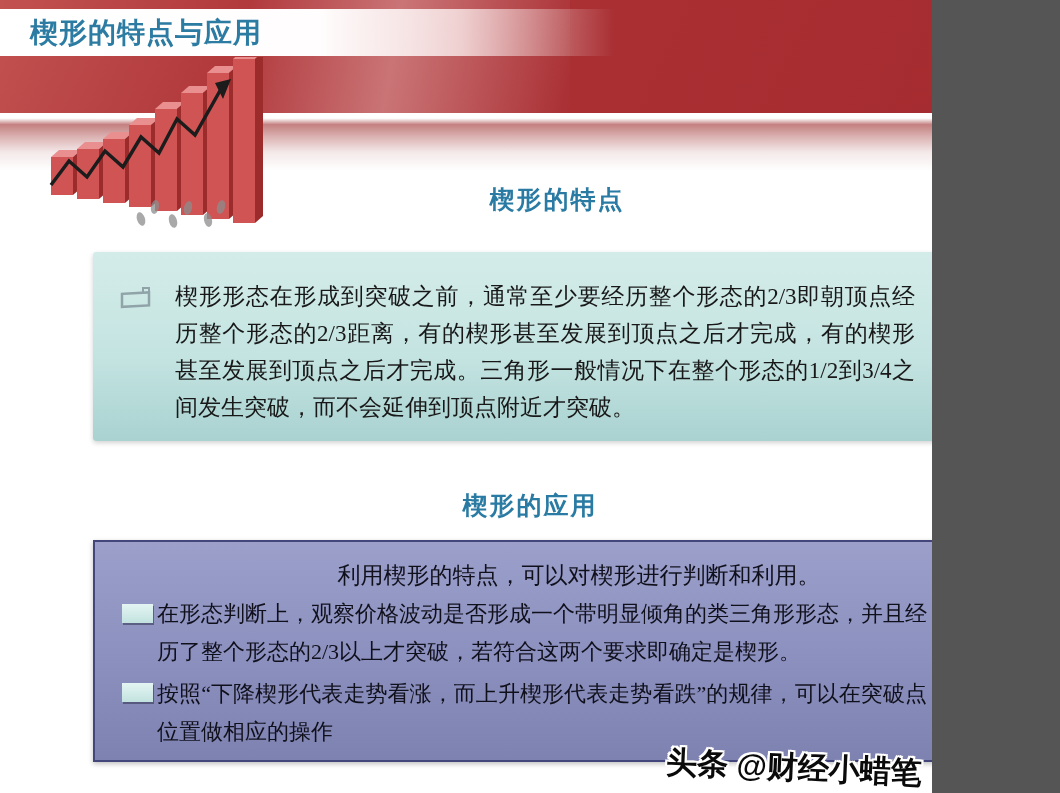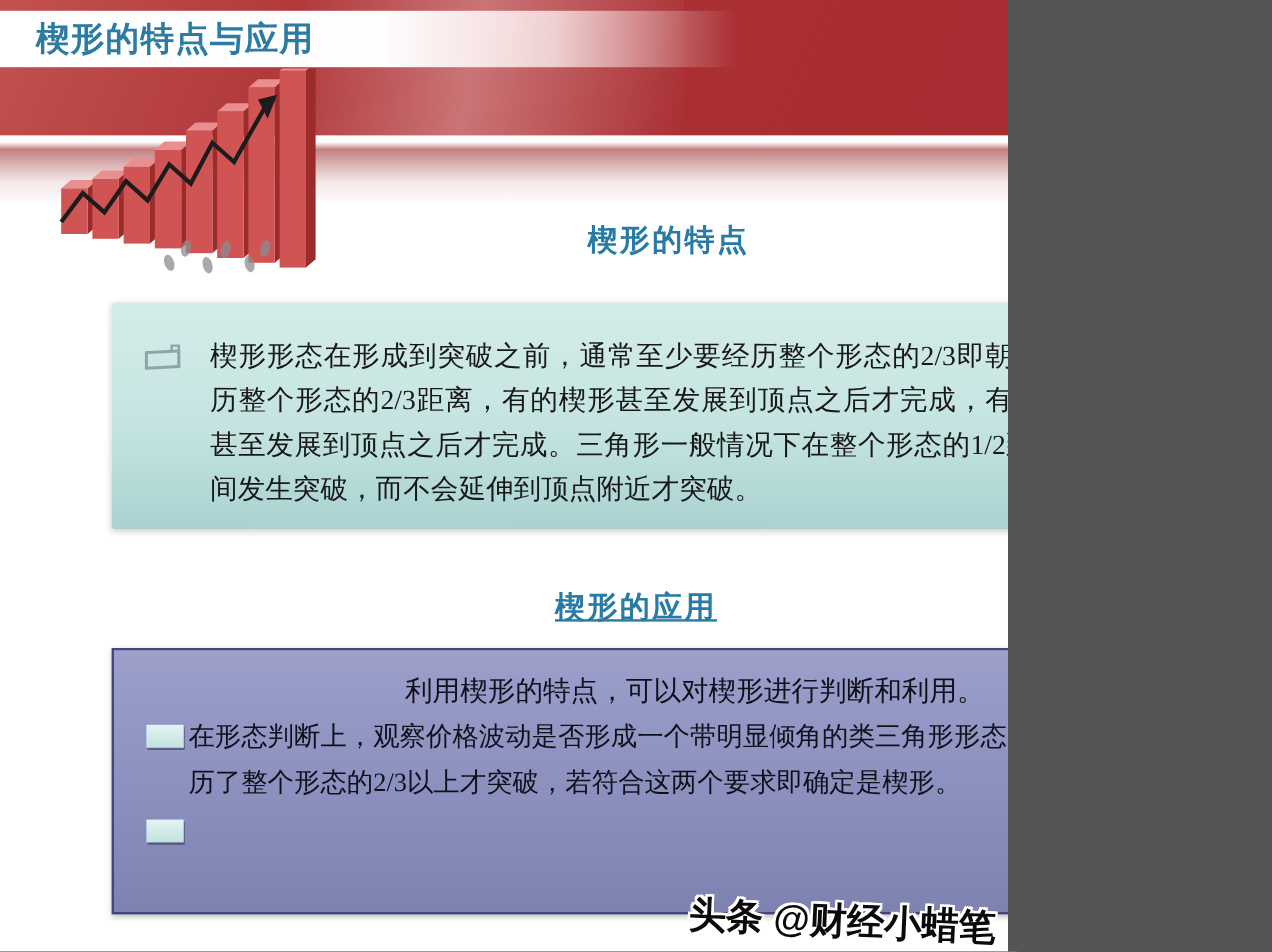--- a/index.html
+++ b/index.html
@@ -1,18 +1,18 @@
 <!DOCTYPE html>
 <html><head>
 <meta charset="utf-8">
 <style>
   html,body{margin:0;padding:0;background:#555;}
   .slide{
     position:relative;
-    width:840px;height:793px;
+    width:932px;height:793px;
     background:#ffffff;
     overflow:hidden;
     font-family:"Liberation Serif","DejaVu Serif",serif;
   }
   
   .red-band{
     position:absolute;left:0;top:0;width:1060px;height:113px;
     background:linear-gradient(115deg,#c25250 0%,#b23a3d 22%,#a92f33 55%,#a42b2f 100%);
   }
   .red-band .sheen{
@@ -35,21 +35,21 @@
     letter-spacing:1px;
   }
   
   .chart-graphic{position:absolute;left:45px;top:57px;width:230px;height:185px;}
   
   .section-heading{
     position:absolute;left:0;width:1060px;text-align:center;
     font-size:25px;font-weight:bold;color:#2a7ba3;letter-spacing:2px;
   }
   .heading-features{top:183px;padding-left:27px;}
-  .heading-application{top:489px;text-decoration:underline;}
+  .heading-application{top:489px;}
   
   .features-box{
     position:absolute;left:93px;top:252px;width:884px;height:189px;
     background:linear-gradient(180deg,#d4ece9 0%,#c4e4e1 55%,#a9d2d1 100%);
     border-radius:3px;
     box-shadow:0 2px 5px rgba(0,0,0,.18);
   }
   .features-box .bullet-outline{
     position:absolute;left:26px;top:34px;width:36px;height:24px;
   }
@@ -170,17 +170,18 @@
 
   <div class="section-heading heading-application">楔形的应用</div>
 
   <div class="application-box">
     <div class="application-intro">利用楔形的特点，可以对楔形进行判断和利用。</div>
 
     <div class="bullet-square b1"></div>
     <div class="bullet-text t1">在形态判断上，观察价格波动是否形成一个带明显倾角的类三角形形态，并且经历了整个形态的2/3以上才突破，若符合这两个要求即确定是楔形。</div>
 
     <div class="bullet-square b2"></div>
+    <div class="bullet-text t2">按照“下降楔形代表走势看涨，而上升楔形代表走势看跌”的规律，可以在突破点位置做相应的操作</div>
   </div>
 
   <div class="watermark">头条 @财经小蜡笔</div>
 
 </div>
 
 </body></html>

